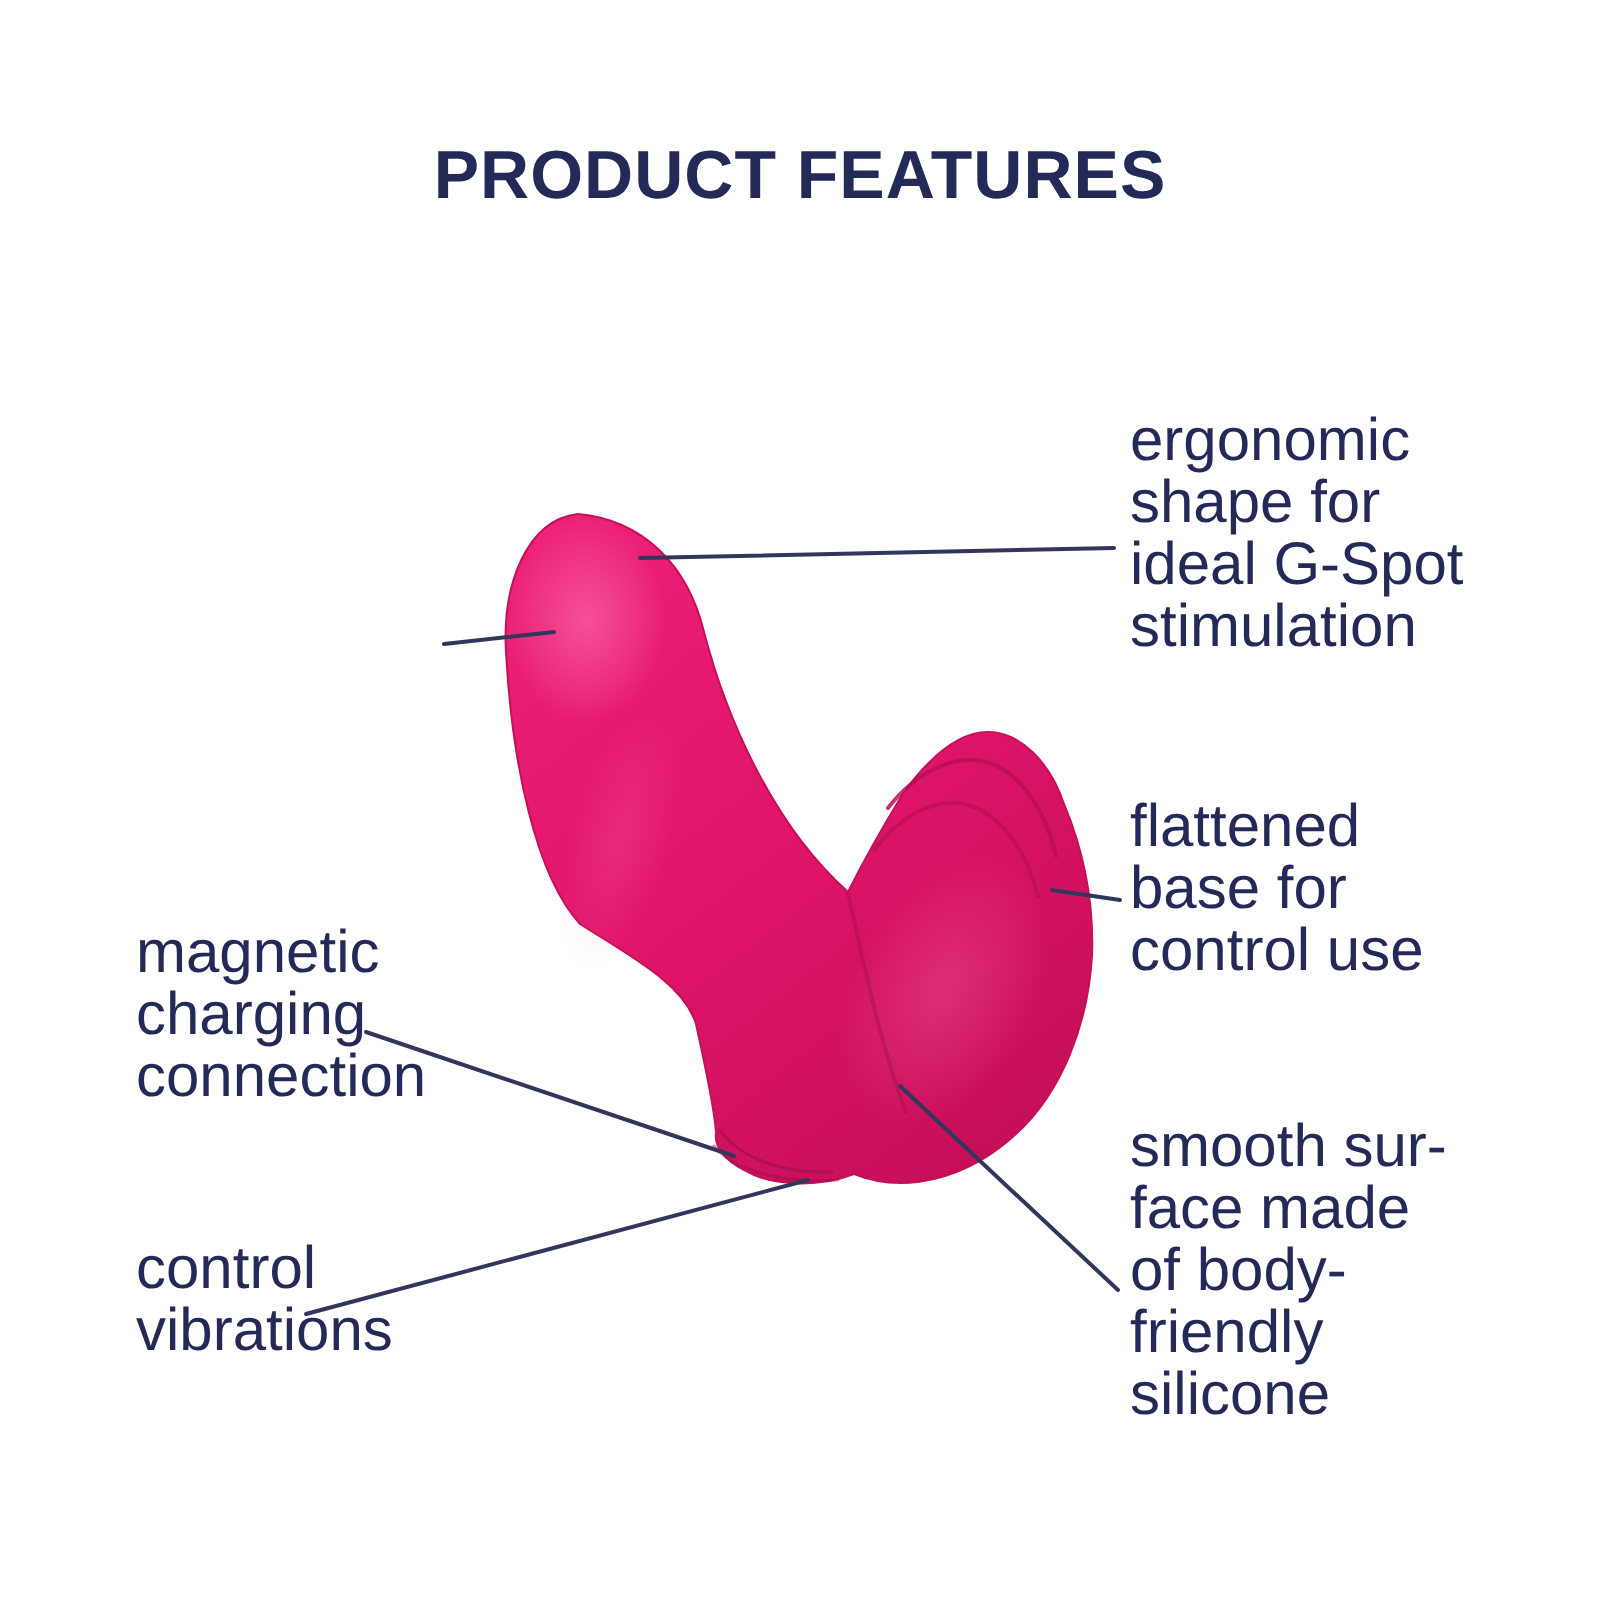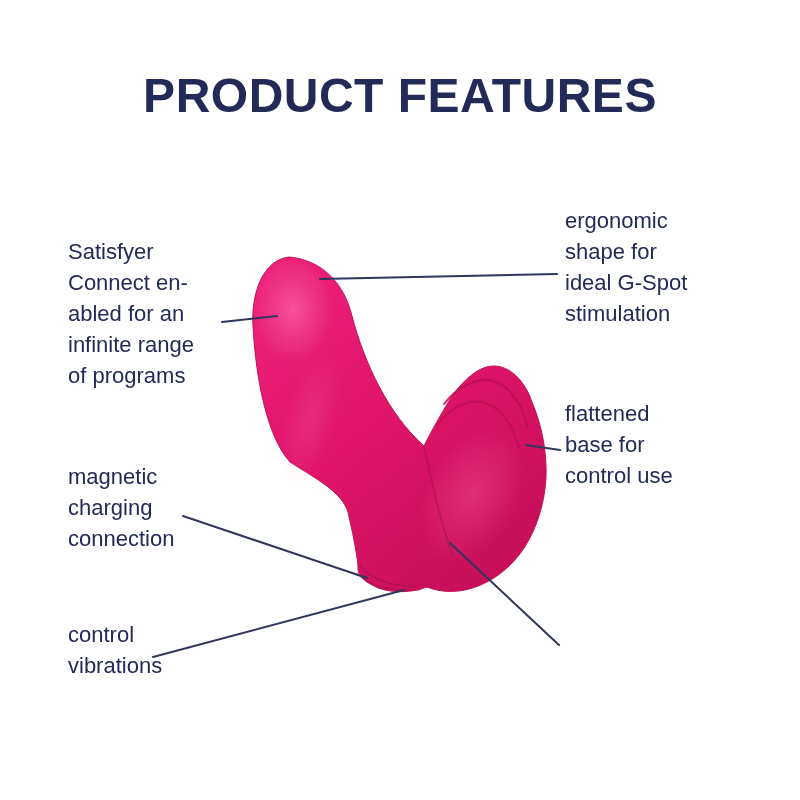--- a/index.html
+++ b/index.html
@@ -23,34 +23,34 @@
     width: 800px; height: 800px;
     background: var(--bg);
   }
   .title {
     position: absolute;
     left: 0; right: 0; top: 70px;
     margin: 0;
     text-align: center;
     font-family: "Liberation Sans", sans-serif;
     font-weight: 800;
-    font-size: 48px;
+    font-size: 34px;
     line-height: 1.1;
     letter-spacing: 0.5px;
     color: var(--navy);
   }
   .diagram-svg {
     position: absolute;
     left: 0; top: 0;
     width: 800px; height: 800px;
   }
   .label {
     position: absolute;
     font-family: "Liberation Sans", sans-serif;
-    font-size: 22px;
+    font-size: 30px;
     line-height: 31px;
     font-weight: 400;
     color: var(--navy);
     white-space: pre-line;
   }
   #lab-connect   { left: 68px;  top: 236px; }
   #lab-magnetic  { left: 68px;  top: 461px; }
   #lab-control   { left: 68px;  top: 619px; }
   #lab-ergonomic { left: 565px; top: 205px; }
   #lab-flattened { left: 565px; top: 398px; }
@@ -115,31 +115,31 @@
     <g>
       <line class="ann" x1="222" y1="322" x2="277" y2="316"></line>
       <line class="ann" x1="320" y1="279" x2="557" y2="274"></line>
       <line class="ann" x1="526" y1="445" x2="560" y2="450"></line>
       <line class="ann" x1="183" y1="516" x2="367" y2="578"></line>
       <line class="ann" x1="153" y1="657" x2="404" y2="590"></line>
       <line class="ann" x1="450" y1="543" x2="559" y2="645"></line>
     </g>
   </svg>
 
-  <div class="label" id="lab-connect">Satisfyer
-Connect en-
-abled for an
-infinite range
-of programs</div>
   <div class="label" id="lab-control">control
 vibrations</div>
   <div class="label" id="lab-magnetic">magnetic
 charging
 connection</div>
   <div class="label" id="lab-ergonomic">ergonomic
 shape for
 ideal G-Spot
 stimulation</div>
   <div class="label" id="lab-flattened">flattened
 base for
 control use</div>
+  <div class="label" id="lab-smooth">smooth sur-
+face made
+of body-
+friendly
+silicone</div>
 
 </div>
 
 </body></html>

